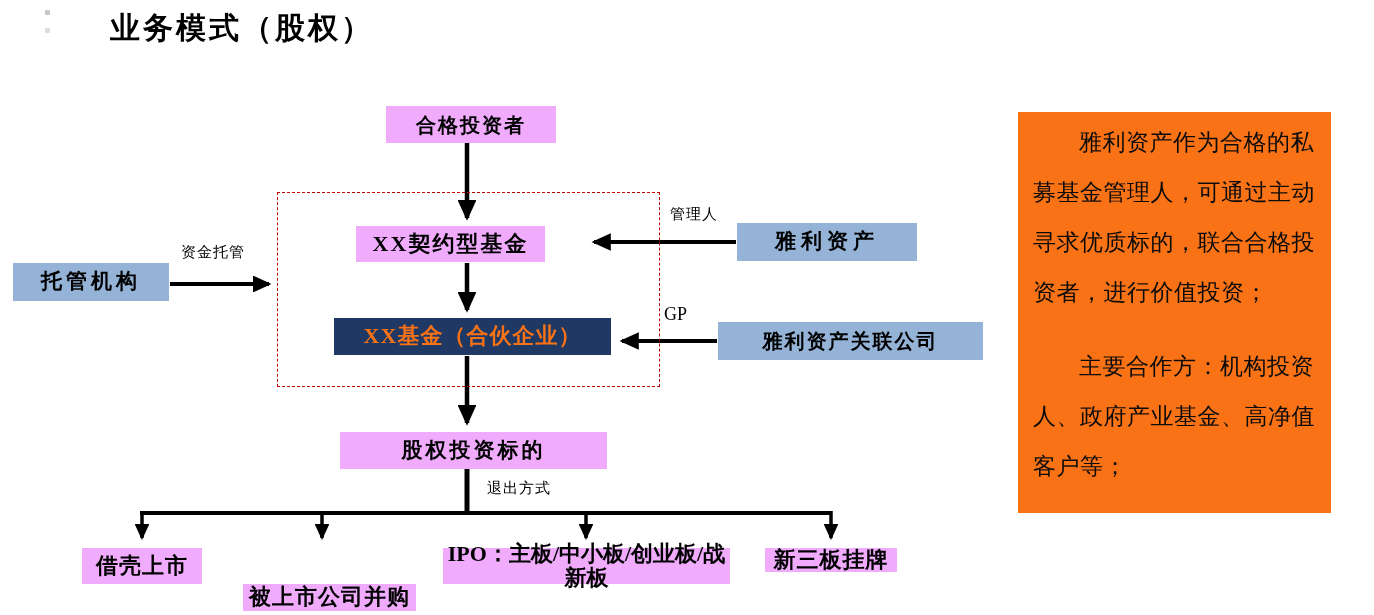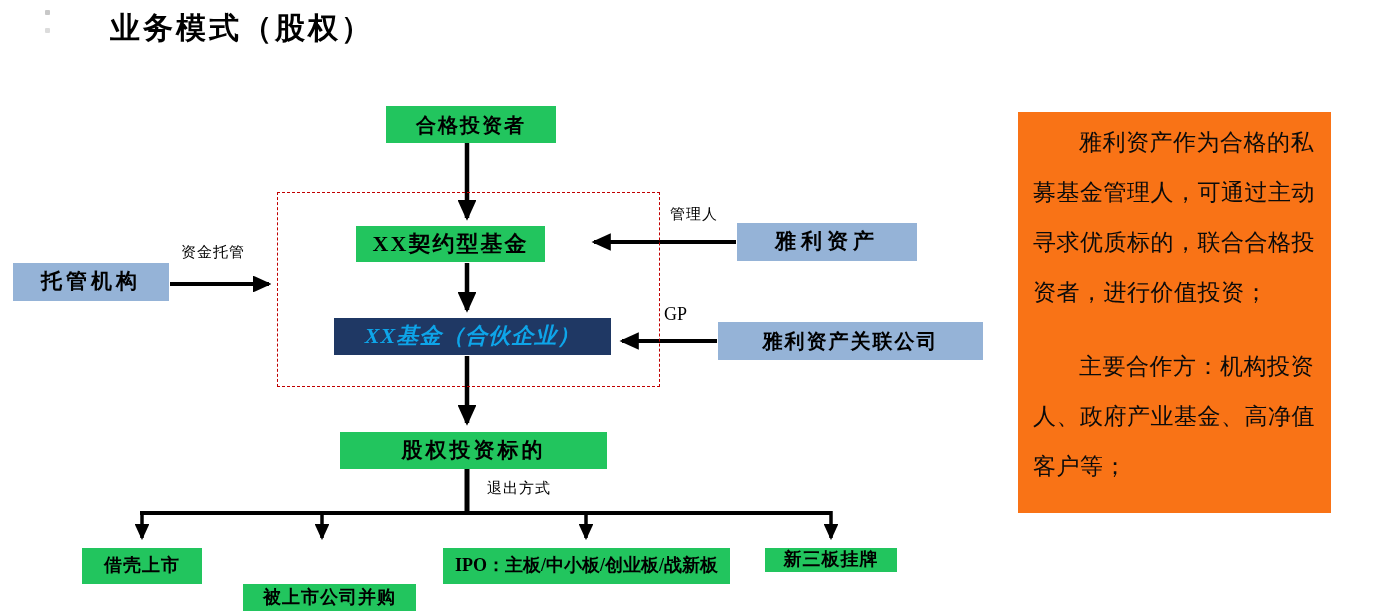--- a/index.html
+++ b/index.html
@@ -12,31 +12,31 @@
     left:110px;top:8px;font-size:30px;font-weight:bold;letter-spacing:3px;
   }
   .mark{position:absolute;width:5px;height:5px;background:#9a9a9a;opacity:.55;border-radius:1px;}
   
   #wires{left:0;top:0;width:1374px;height:615px;pointer-events:none;}
   
   .node{
     display:flex;align-items:center;justify-content:center;text-align:center;
     font-weight:bold;line-height:1.1;
   }
-  .gray{background:#22c55e;text-align:center;}
+  .gray{background:#f0abfc;text-align:center;}
   .blue{background:#95B3D7;}
-  .navy{background:#1F3864;color:#0ea5e9;font-style:italic;}
+  .navy{background:#1F3864;color:#f97316;}
   #n-qualified{left:386px;top:106px;width:170px;height:37px;font-size:20px;letter-spacing:2px;}
   #n-contractual{left:356px;top:226px;width:189px;height:36px;font-size:22px;letter-spacing:2px;}
   #n-partnership{left:334px;top:318px;width:277px;height:37px;font-size:22px;letter-spacing:1px;}
   #n-custodian{left:13px;top:263px;width:156px;height:38px;font-size:21px;letter-spacing:4px;}
   #n-manager{left:737px;top:223px;width:180px;height:38px;font-size:21px;letter-spacing:5px;}
   #n-gpco{left:718px;top:322px;width:265px;height:38px;font-size:20px;letter-spacing:2px;}
   #n-target{left:340px;top:432px;width:267px;height:37px;font-size:21px;letter-spacing:3px;}
-  .exit-box{font-size:18px;letter-spacing:1px;}
+  .exit-box{font-size:22px;letter-spacing:1px;}
   #x0{left:82px;top:548px;width:120px;height:36px;}
   #x1{left:243px;top:548px;width:173px;height:27px;margin-top:36px;}
   #x2{left:443px;top:548px;width:287px;height:36px;letter-spacing:0;}
   #x3{left:765px;top:548px;width:132px;height:24px;}
   
   #dashed-frame{
     left:277px;top:192px;width:383px;height:195px;
     border:1.5px dashed #C00000;box-sizing:border-box;background:transparent;
   }
   

